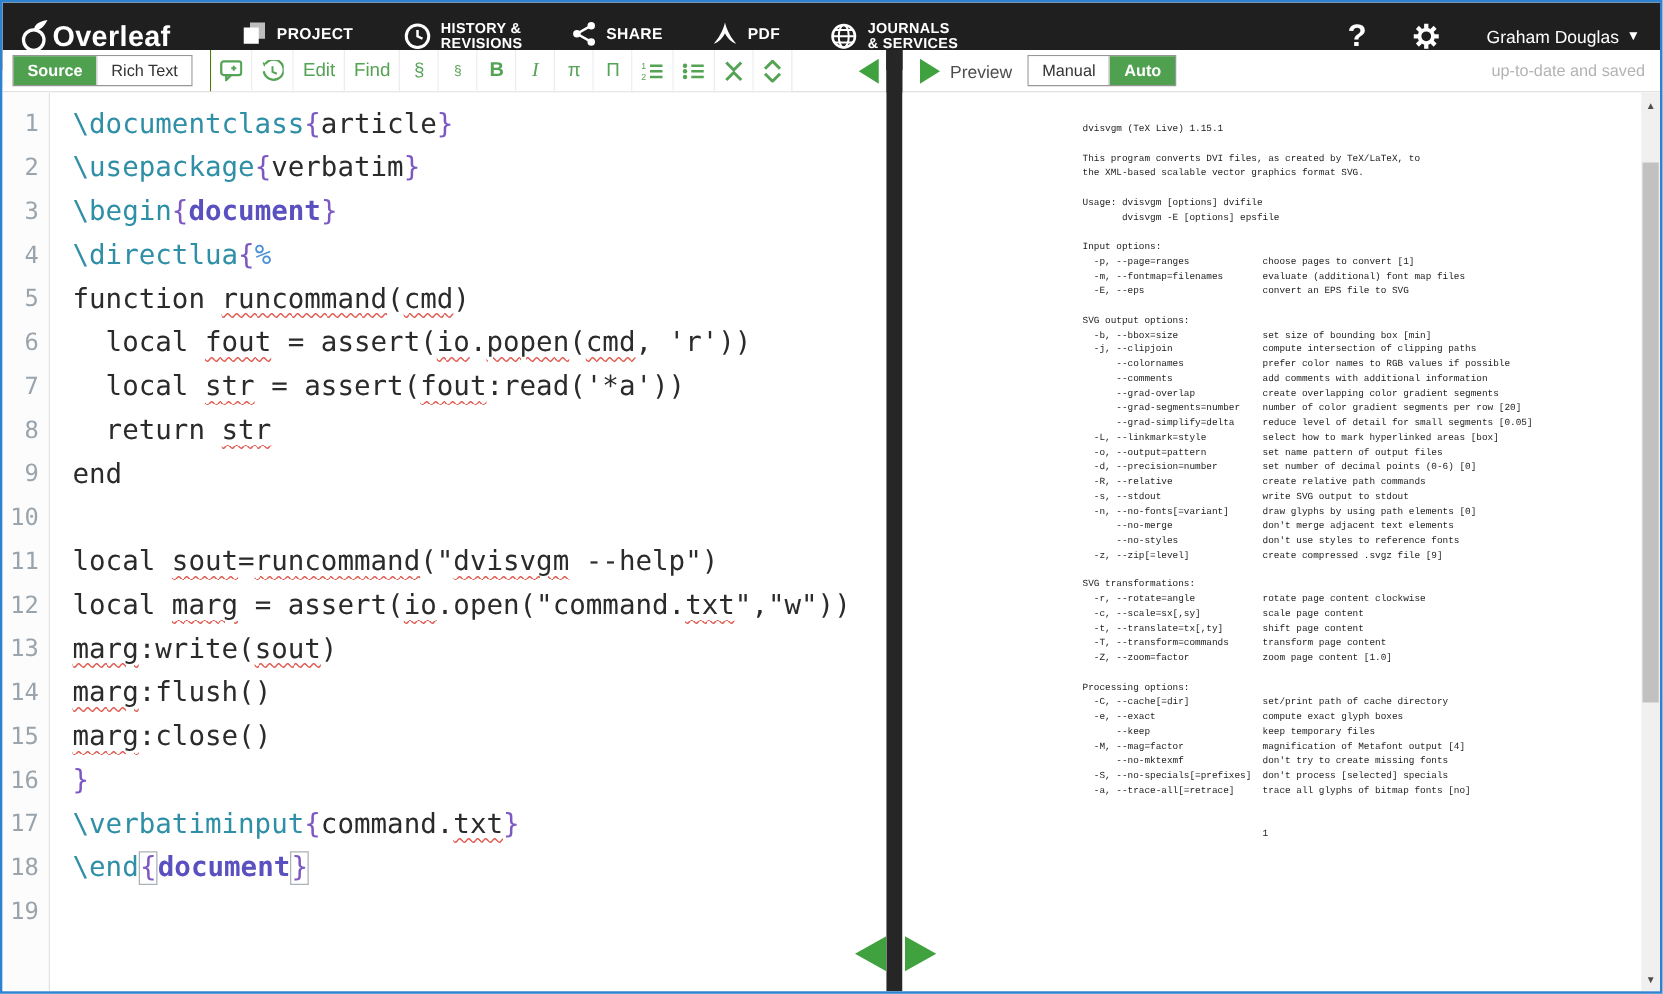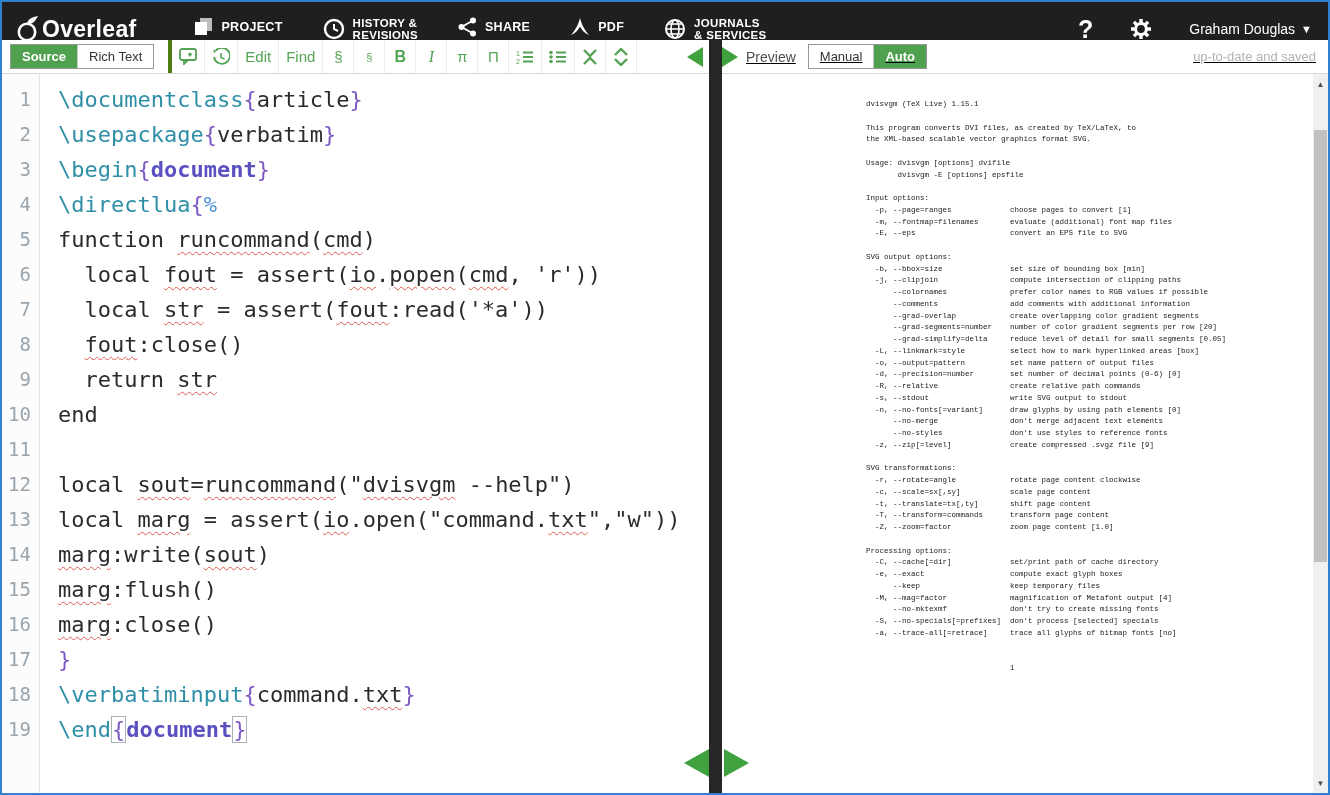--- a/index.html
+++ b/index.html
@@ -20,27 +20,27 @@
   .nav-2line span{ display:block; }
   .topbar-right{ margin-left:auto; display:flex; align-items:center; gap:36px; margin-right:16px; }
   .help-q{ font-size:25px; font-weight:bold; cursor:pointer; }
   .user{ display:flex; align-items:center; gap:6px; font-size:14px; cursor:pointer; }
   .caret{ font-size:11px; }
 
   
   .toolbar{ position:absolute; top:38px; height:34px; background:#fff;
             border-bottom:1px solid #d9d9d9; display:flex; align-items:center; }
   .toolbar-editor{ left:0; width:707px; padding-left:8px; }
-  .toolbar-preview{ left:720px; right:0; padding-left:0;text-decoration:underline; }
+  .toolbar-preview{ left:720px; right:0; padding-left:14px; }
   .seg{ display:flex; border:1px solid #979797; height:25px; background:#fff; }
   .seg .seg-btn{ border:none; background:#fff; color:#333; font-size:13px; padding:0 11px;
                  height:100%; font-family:inherit; cursor:pointer; }
   .seg .seg-btn + .seg-btn{ border-left:1px solid #c7c7c7; }
   .seg .active{ background:#4fa14f; color:#fff; font-weight:bold; }
-  .tgroup{ display:flex; margin-left:14px; height:33px; border-left:4px solid #4d7c0f; }
+  .tgroup{ display:flex; margin-left:14px; height:33px; border-left:1px solid #4d7c0f; }
   .tbtn{ min-width:31px; height:33px; display:flex; align-items:center; justify-content:center;
          border:none; border-right:1px solid #ececec; background:#fff; color:#55a355;
          font-size:15px; font-family:inherit; cursor:pointer; padding:0 7px; }
   .tbtn.bold{ font-weight:bold; font-size:16px; }
   .tbtn.italic{ font-style:italic; font-family:"Liberation Serif",serif; font-size:16px; }
   .tbtn.small{ font-size:11px; }
   .tri{ width:0; height:0; border:none; background:transparent; cursor:pointer; padding:0; }
   .tri-left-sm{ border-top:10px solid transparent; border-bottom:10px solid transparent;
                 border-right:16px solid #3fa23f; margin-left:auto; margin-right:6px; }
   .tri-right-sm{ border-top:10px solid transparent; border-bottom:10px solid transparent;
@@ -252,21 +252,20 @@
         <div>19</div>
       </div>
     <div class="code" id="code">
         <div><span class="tk-c">\documentclass</span><span class="tk-b">{</span><span class="tk-p">article</span><span class="tk-b">}</span></div>
         <div><span class="tk-c">\usepackage</span><span class="tk-b">{</span><span class="tk-p">verbatim</span><span class="tk-b">}</span></div>
         <div><span class="tk-c">\begin</span><span class="tk-b">{</span><span class="tk-e">document</span><span class="tk-b">}</span></div>
         <div><span class="tk-c">\directlua</span><span class="tk-b">{</span><span class="tk-m">%</span></div>
         <div><span class="tk-p">function </span><span class="tk-s">runcommand</span><span class="tk-p">(</span><span class="tk-s">cmd</span><span class="tk-p">)</span></div>
         <div><span class="tk-p">  local </span><span class="tk-s">fout</span><span class="tk-p"> = assert(</span><span class="tk-s">io</span><span class="tk-p">.</span><span class="tk-s">popen</span><span class="tk-p">(</span><span class="tk-s">cmd</span><span class="tk-p">, 'r'))</span></div>
         <div><span class="tk-p">  local </span><span class="tk-s">str</span><span class="tk-p"> = assert(</span><span class="tk-s">fout</span><span class="tk-p">:read('*a'))</span></div>
-        <div><span class="tk-p">  </span><span class="tk-s">fout</span><span class="tk-p">:close()</span></div>
         <div><span class="tk-p">  return </span><span class="tk-s">str</span></div>
         <div><span class="tk-p">end</span></div>
         <div>&nbsp;</div>
         <div><span class="tk-p">local </span><span class="tk-s">sout</span><span class="tk-p">=</span><span class="tk-s">runcommand</span><span class="tk-p">("</span><span class="tk-s">dvisvgm</span><span class="tk-p"> --help")</span></div>
         <div><span class="tk-p">local </span><span class="tk-s">marg</span><span class="tk-p"> = assert(</span><span class="tk-s">io</span><span class="tk-p">.open("command.</span><span class="tk-s">txt</span><span class="tk-p">","w"))</span></div>
         <div><span class="tk-s">marg</span><span class="tk-p">:write(</span><span class="tk-s">sout</span><span class="tk-p">)</span></div>
         <div><span class="tk-s">marg</span><span class="tk-p">:flush()</span></div>
         <div><span class="tk-s">marg</span><span class="tk-p">:close()</span></div>
         <div><span class="tk-b">}</span></div>
         <div><span class="tk-c">\verbatiminput</span><span class="tk-b">{</span><span class="tk-p">command.</span><span class="tk-s">txt</span><span class="tk-b">}</span></div>

